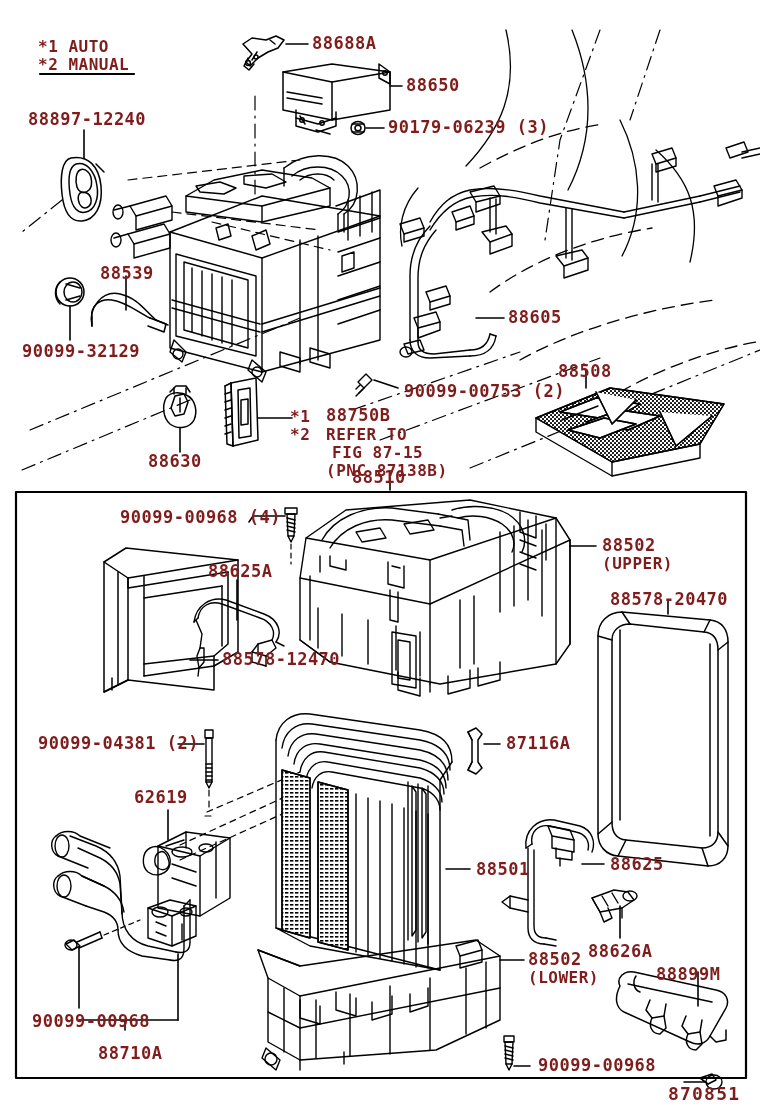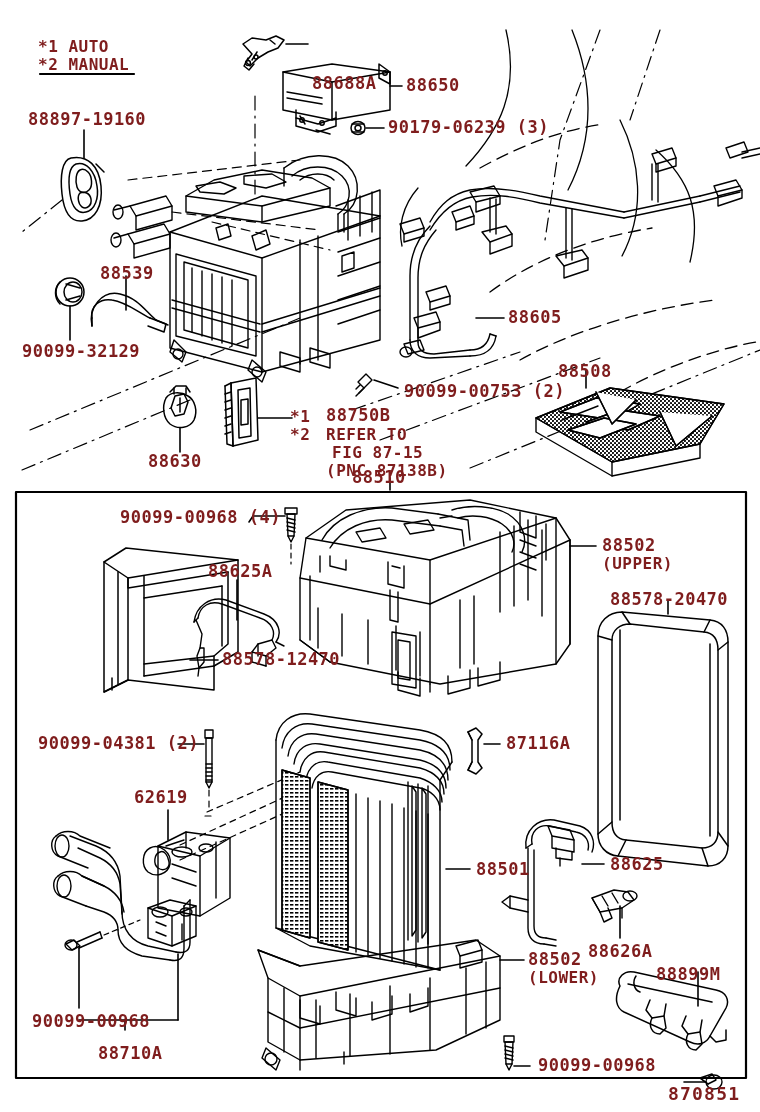--- a/index.html
+++ b/index.html
@@ -641,24 +641,24 @@
         <line x1="125" y1="1020" x2="125" y2="1030"></line>
         <line x1="514" y1="1066" x2="530" y2="1066"></line>
         <line x1="684" y1="1082" x2="706" y2="1082"></line>
       </g>
     </g>
   </svg>
 
   <div class="lbl legend" style="left:38px;top:38px;">*1 AUTO</div>
   <div class="lbl legend" style="left:38px;top:56px;">*2 MANUAL</div>
 
-  <div class="lbl" style="left:312px;top:34px;margin-top:40px;">88688A</div>
+  <div class="lbl" style="left:312px;top:34px;">88688A</div>
   <div class="lbl" style="left:406px;top:76px;">88650</div>
   <div class="lbl" style="left:388px;top:118px;">90179-06239 (3)</div>
-  <div class="lbl" style="left:28px;top:110px;">88897-19160</div>
+  <div class="lbl" style="left:28px;top:110px;">88897-12240</div>
   <div class="lbl" style="left:100px;top:264px;">88539</div>
   <div class="lbl" style="left:22px;top:342px;">90099-32129</div>
   <div class="lbl" style="left:148px;top:452px;">88630</div>
   <div class="lbl" style="left:508px;top:308px;">88605</div>
   <div class="lbl" style="left:558px;top:362px;">88508</div>
   <div class="lbl" style="left:404px;top:382px;">90099-00753 (2)</div>
   <div class="lbl" style="left:352px;top:468px;">88510</div>
 
   <div class="lbl note" style="left:290px;top:408px;">*1</div>
   <div class="lbl note" style="left:290px;top:426px;">*2</div>

